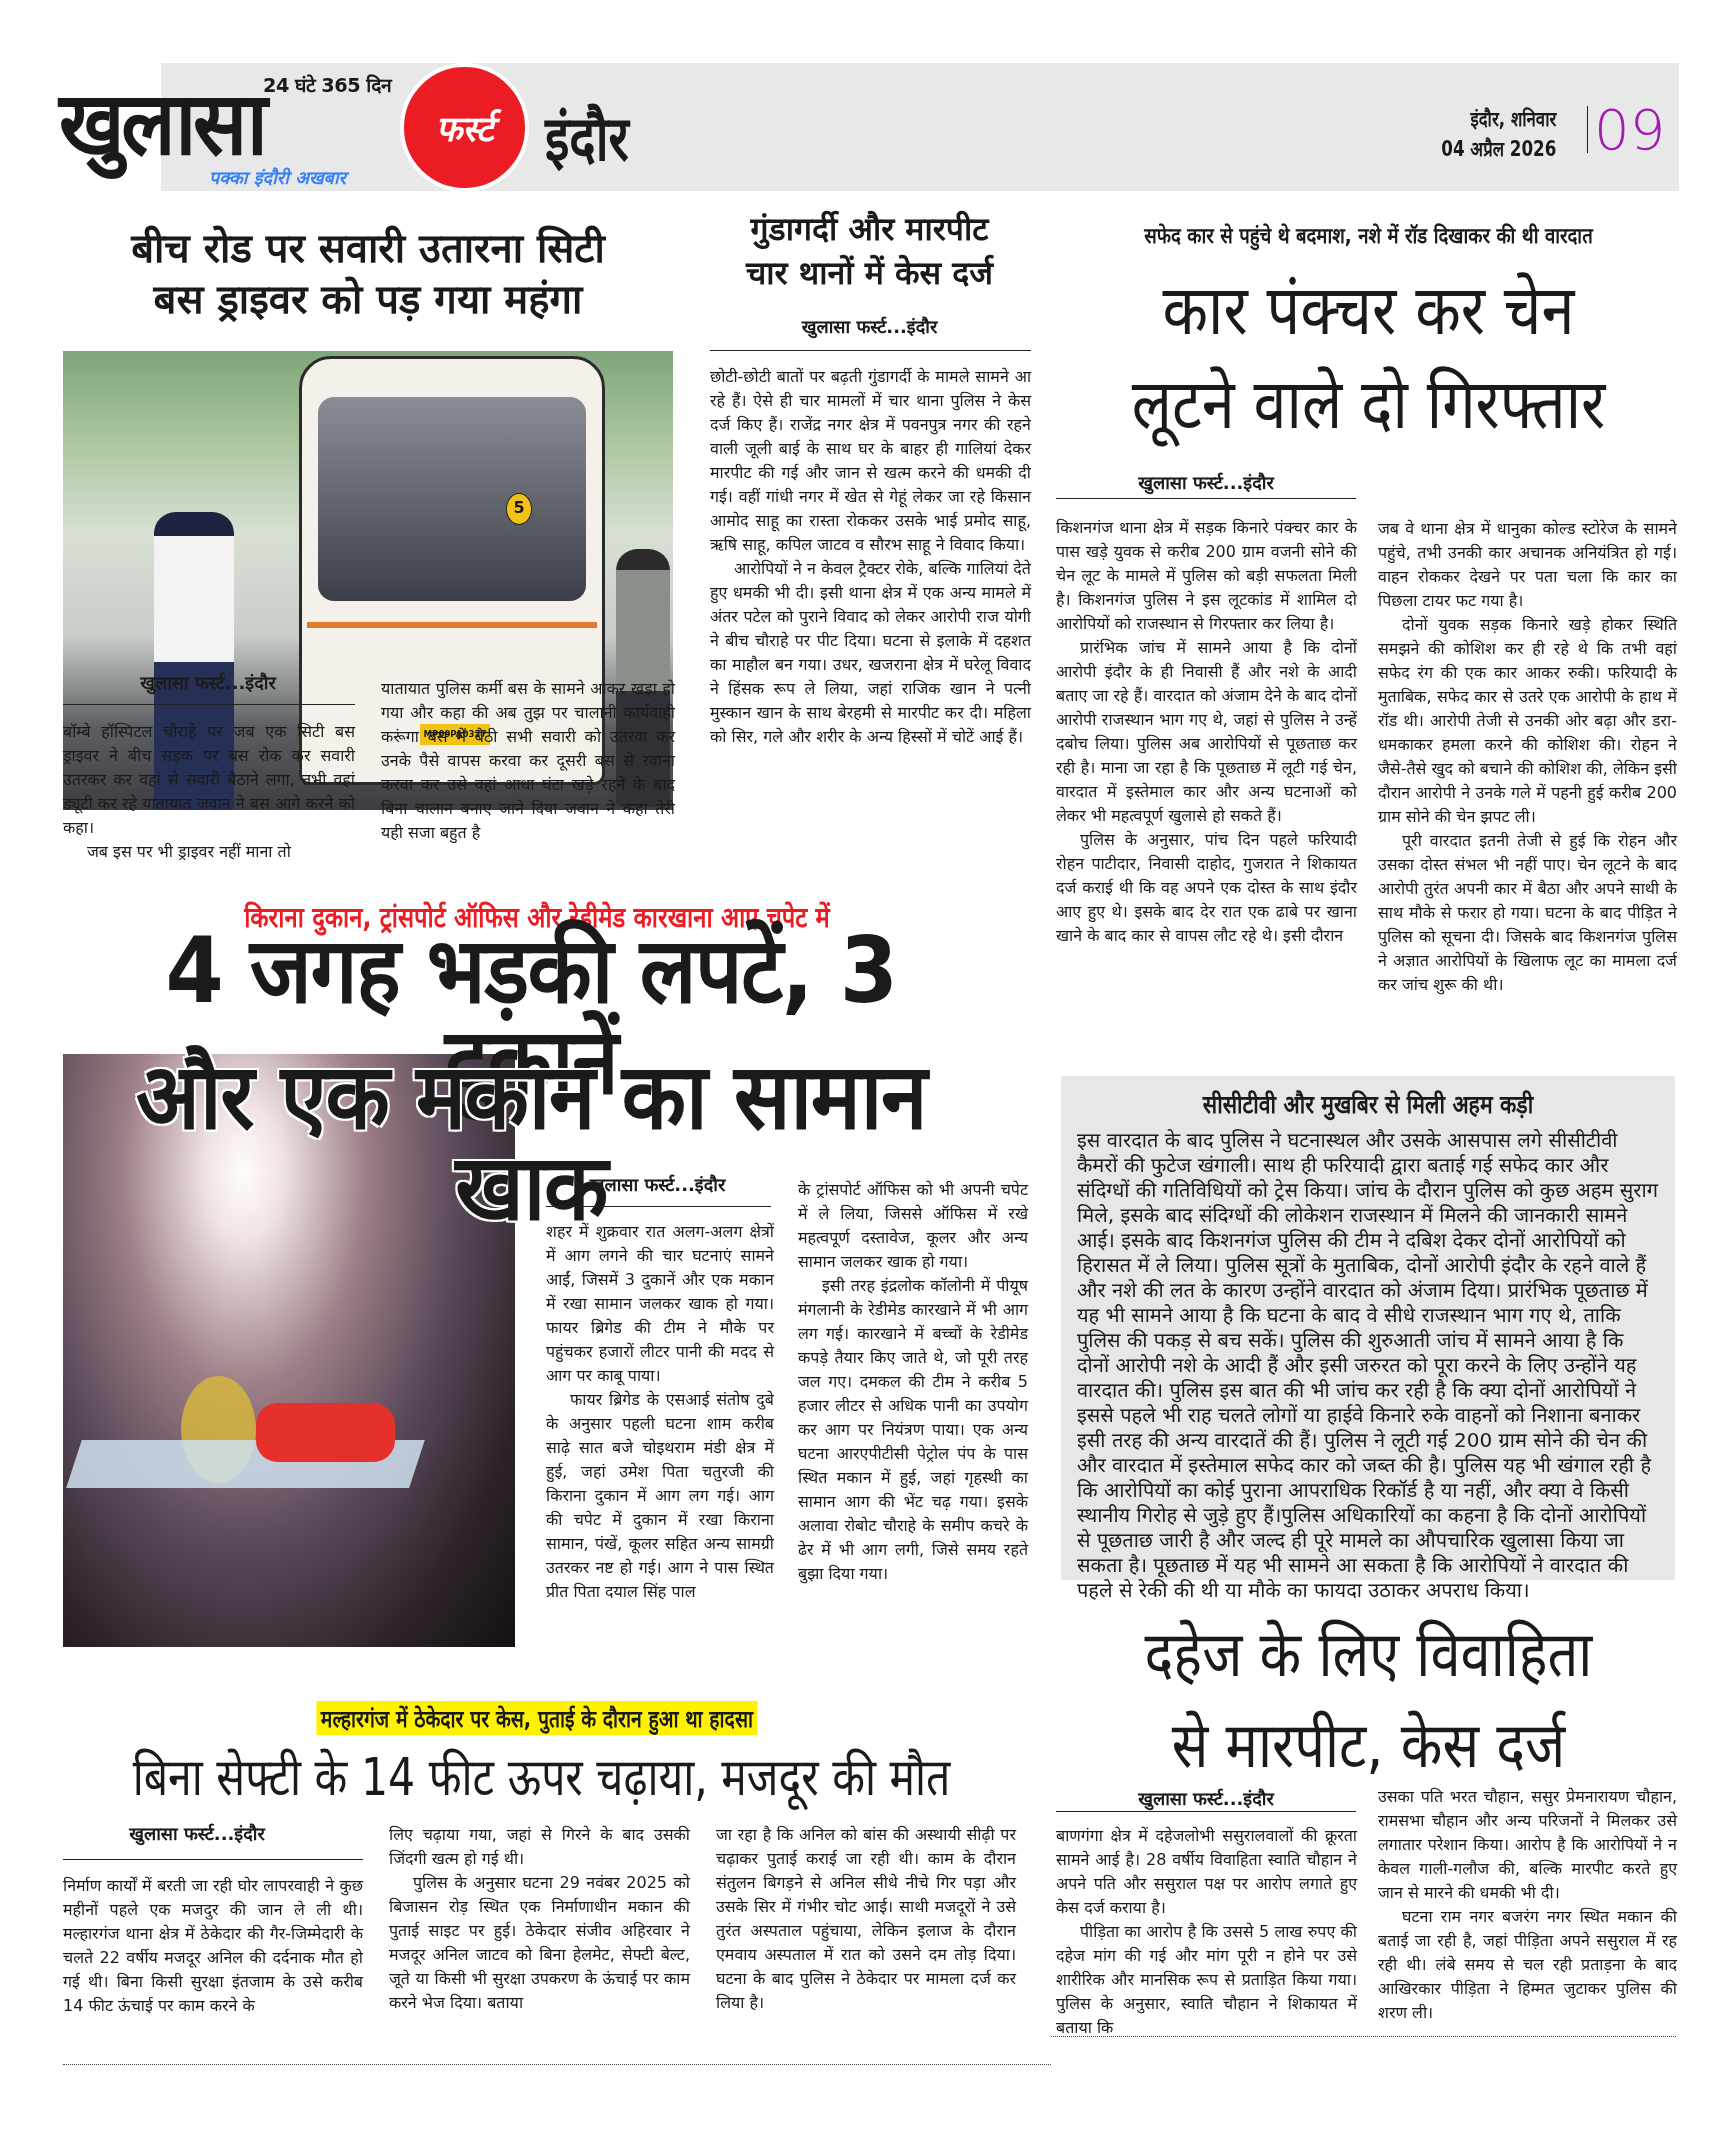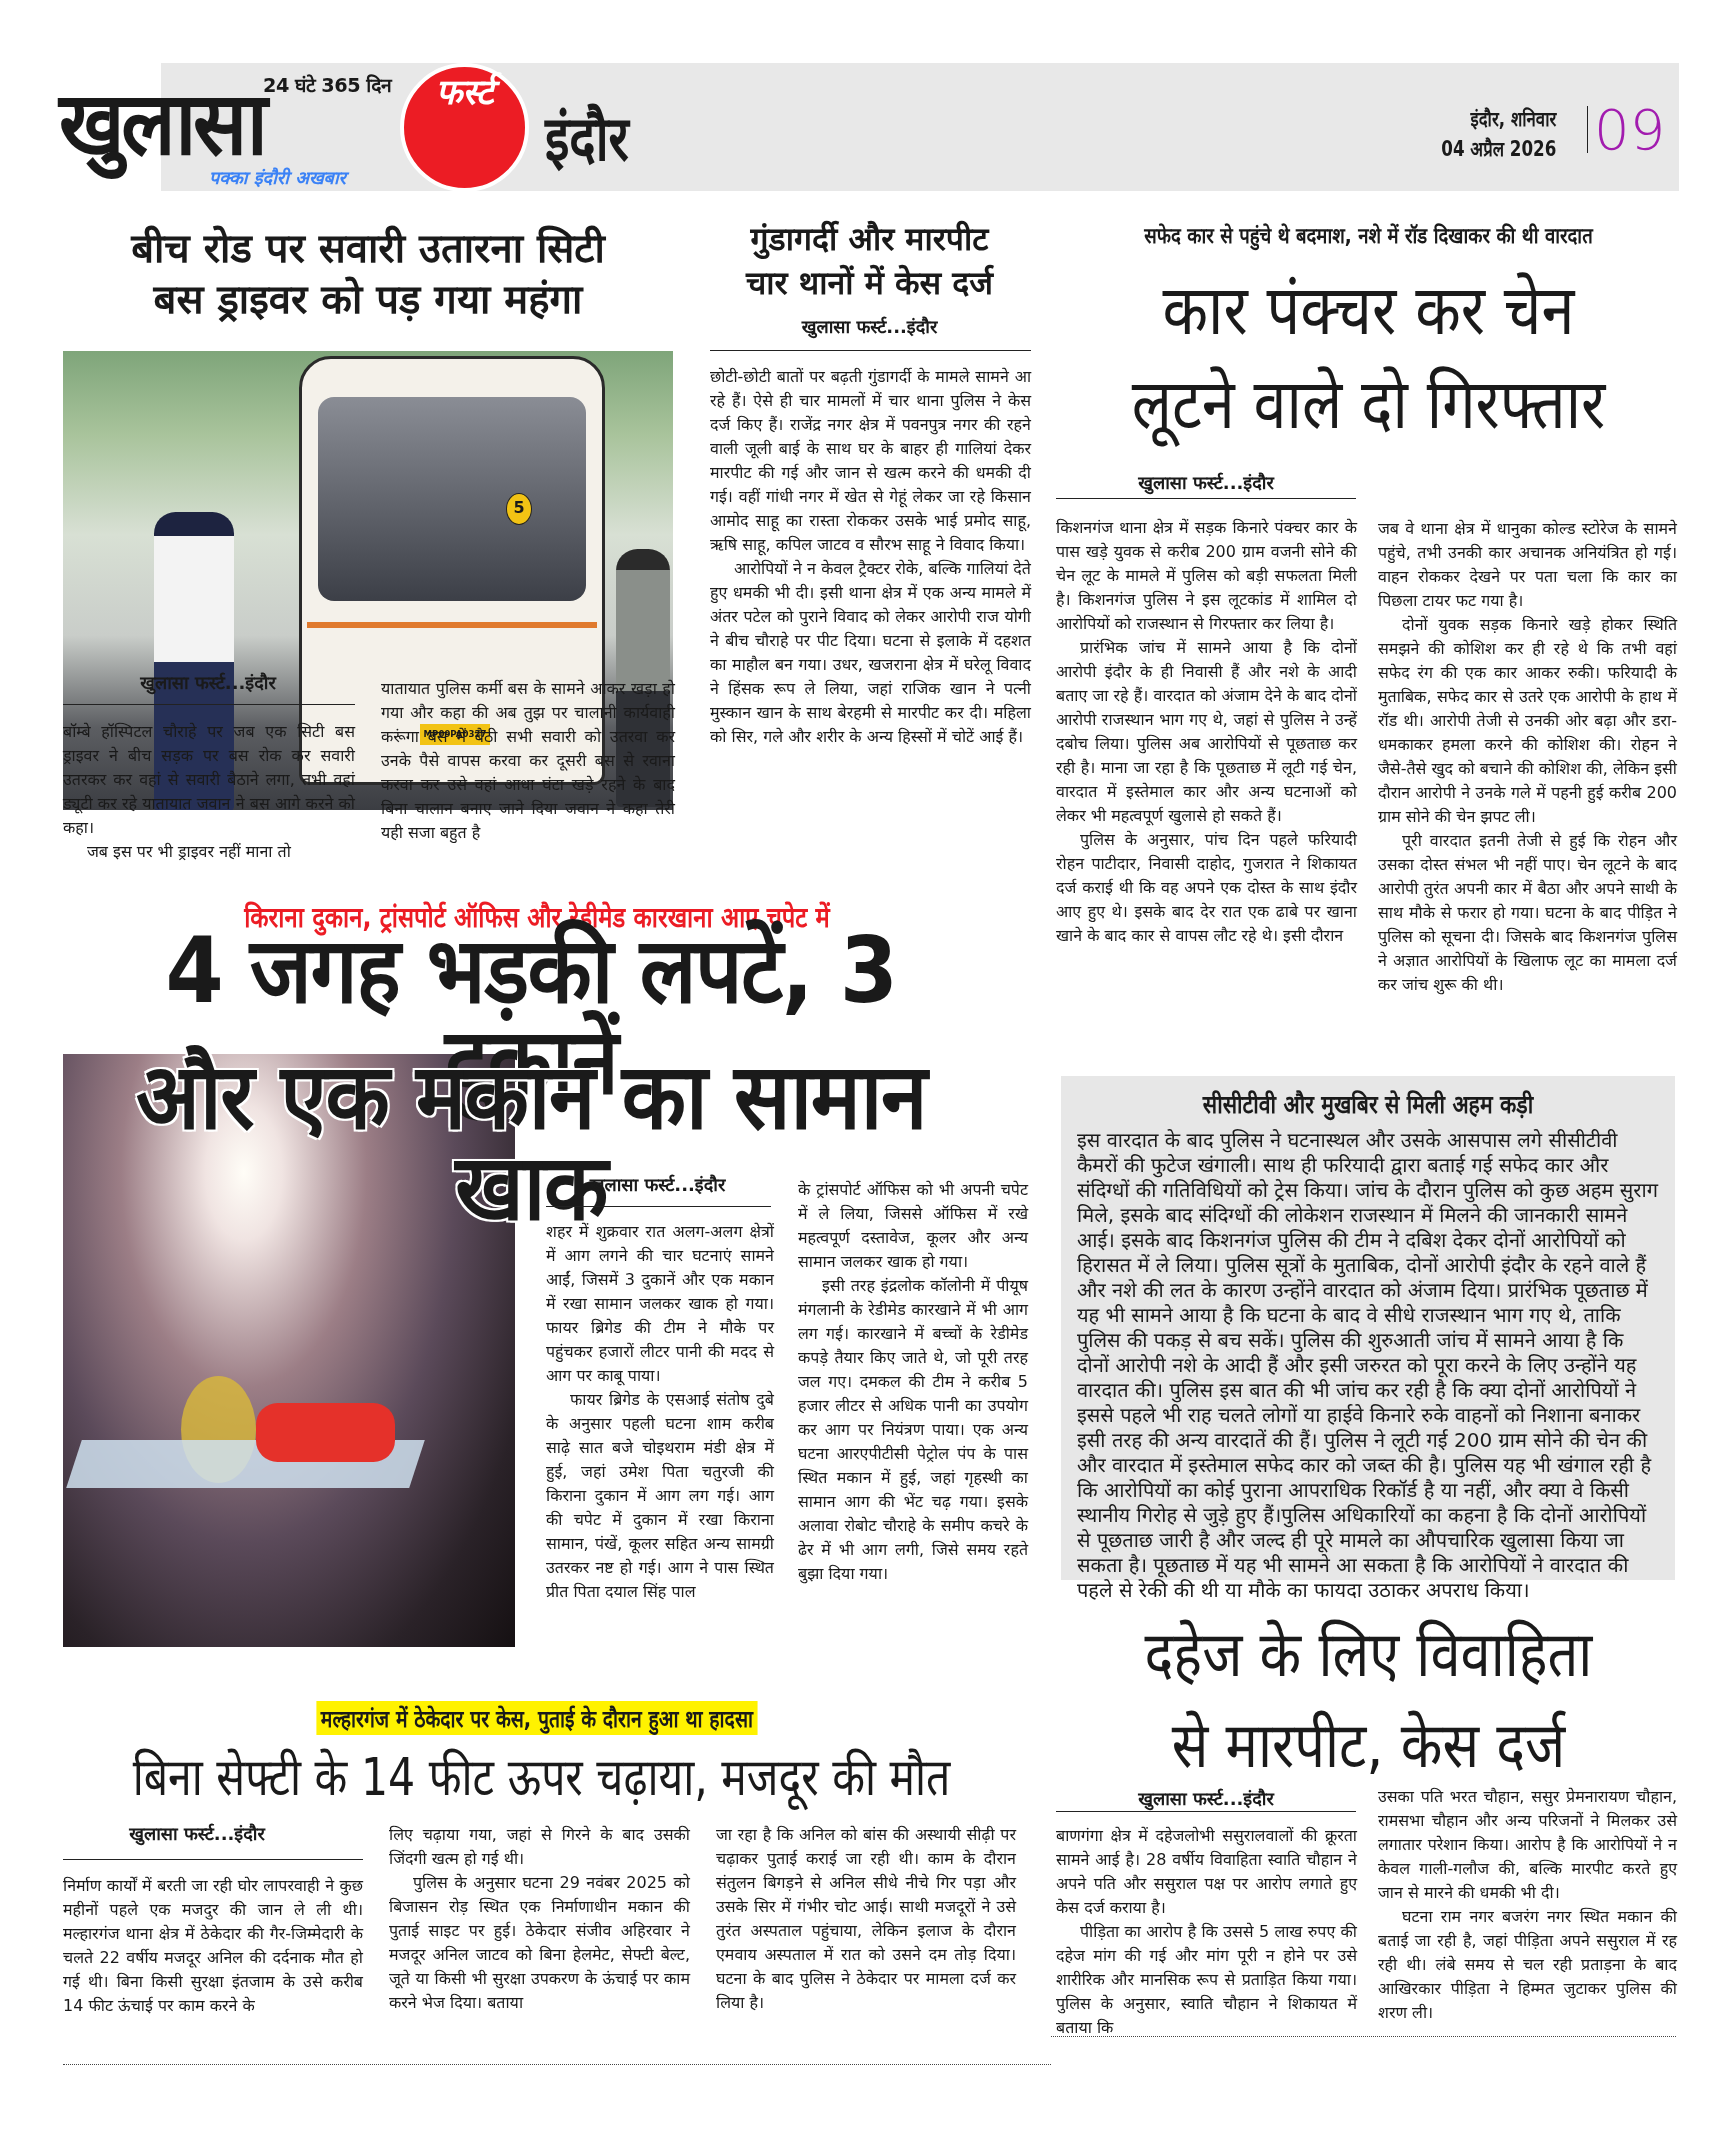--- a/index.html
+++ b/index.html
@@ -4,21 +4,21 @@
 <style>
   * { box-sizing: border-box; margin: 0; padding: 0; }
   html, body { width: 1730px; height: 2129px; background: #ffffff; overflow: hidden; }
   body { position: relative; font-family: "DejaVu Sans", "Liberation Sans", sans-serif; color: #1a1a1a; }
   .abs { position: absolute; }
 
   
   .mast-bar { left: 161px; top: 63px; width: 1518px; height: 128px; background: #e8e8e8; }
   .tagline-top { left: 263px; top: 71px; font-size: 19.3px; font-weight: bold; letter-spacing: -0.5px; }
   .logo-main { left: 59px; top: 80px; font-size: 80px; font-weight: bold; line-height: 1; letter-spacing: -3.2px; transform: scaleY(1.1); transform-origin: top left; }
-  .logo-circle { left: 400px; top: 63px; width: 129px; height: 129px; border-radius: 50%; background: #ec1c24; border: 4.3px solid #fff; display: flex; justify-content: center; }
+  .logo-circle { left: 400px; top: 63px; width: 129px; height: 129px; border-radius: 50%; background: #ec1c24; border: 4.3px solid #fff; display: flex; align-items: center; justify-content: center; }
   .logo-circle span { color: #fff; font-size: 35px; font-weight: bold; font-family: "DejaVu Serif", serif; font-style: italic; }
   .logo-sub { left: 209px; top: 165px; color: #3b82f6; font-size: 18px; font-weight: bold; font-style: italic; }
   .city-name { left: 545px; top: 94px; font-size: 62px; font-weight: bold; transform: scaleX(0.8); transform-origin: left; }
   .date-block { right: 174px; top: 105px; text-align: right; font-size: 20.4px; font-weight: bold; line-height: 1.45; transform: scaleX(0.82); transform-origin: right; }
   .page-sep { left: 1587px; top: 106px; width: 1.1px; height: 47px; background: #222; }
   .page-num { left: 1594px; top: 97px; font-size: 56px; font-weight: 300; font-family: "DejaVu Sans", sans-serif; color: #a21caf; }
 
   
   .hl { font-weight: bold; line-height: 1.25; text-align: center; }
   .byline { font-weight: bold; font-size: 18px; text-align: center; }
@@ -92,21 +92,21 @@
 <div class="abs byline" style="left:63px;top:670px;width:290px;">खुलासा फर्स्ट...इंदौर</div>
 <div class="abs rule" style="left:63px;top:704px;width:292px;"></div>
 <div class="abs body-col" style="left:63px;top:720px;width:292px;">
   <p>बॉम्बे हॉस्पिटल चौराहे पर जब एक सिटी बस ड्राइवर ने बीच सड़क पर बस रोक कर सवारी उतरकर कर वहां से सवारी बैठाने लगा, तभी वहां ड्यूटी कर रहे यातायात जवान ने बस आगे करने को कहा।</p>
   <p class="ind">जब इस पर भी ड्राइवर नहीं माना तो</p>
 </div>
 <div class="abs body-col" style="left:381px;top:677px;width:294px;">
   <p>यातायात पुलिस कर्मी बस के सामने आकर खड़ा हो गया और कहा की अब तुझ पर चालानी कार्यवाही करूंगा बस में बैठी सभी सवारी को उतरवा कर उनके पैसे वापस करवा कर दूसरी बस से रवाना करवा कर उसे वहां आधा घंटा खड़े रहने के बाद बिना चालान बनाए जाने दिया जवान ने कहा तेरी यही सजा बहुत है</p>
 </div>
 
-<div class="abs hl" style="left:703px;top:217px;width:333px;font-size:32px;line-height:44px;">
+<div class="abs hl" style="left:703px;top:207px;width:333px;font-size:32px;line-height:44px;">
   <div>गुंडागर्दी और मारपीट</div>
   <div>चार थानों में केस दर्ज</div>
 </div>
 <div class="abs byline" style="left:703px;top:314px;width:333px;">खुलासा फर्स्ट...इंदौर</div>
 <div class="abs rule" style="left:710px;top:350px;width:321px;"></div>
 <div class="abs body-col" style="left:710px;top:365px;width:321px;">
   <p>छोटी-छोटी बातों पर बढ़ती गुंडागर्दी के मामले सामने आ रहे हैं। ऐसे ही चार मामलों में चार थाना पुलिस ने केस दर्ज किए हैं। राजेंद्र नगर क्षेत्र में पवनपुत्र नगर की रहने वाली जूली बाई के साथ घर के बाहर ही गालियां देकर मारपीट की गई और जान से खत्म करने की धमकी दी गई। वहीं गांधी नगर में खेत से गेहूं लेकर जा रहे किसान आमोद साहू का रास्ता रोककर उसके भाई प्रमोद साहू, ऋषि साहू, कपिल जाटव व सौरभ साहू ने विवाद किया।</p>
   <p class="ind">आरोपियों ने न केवल ट्रैक्टर रोके, बल्कि गालियां देते हुए धमकी भी दी। इसी थाना क्षेत्र में एक अन्य मामले में अंतर पटेल को पुराने विवाद को लेकर आरोपी राज योगी ने बीच चौराहे पर पीट दिया। घटना से इलाके में दहशत का माहौल बन गया। उधर, खजराना क्षेत्र में घरेलू विवाद ने हिंसक रूप ले लिया, जहां राजिक खान ने पत्नी मुस्कान खान के साथ बेरहमी से मारपीट कर दी। महिला को सिर, गले और शरीर के अन्य हिस्सों में चोटें आई हैं।</p>
 </div>
 

